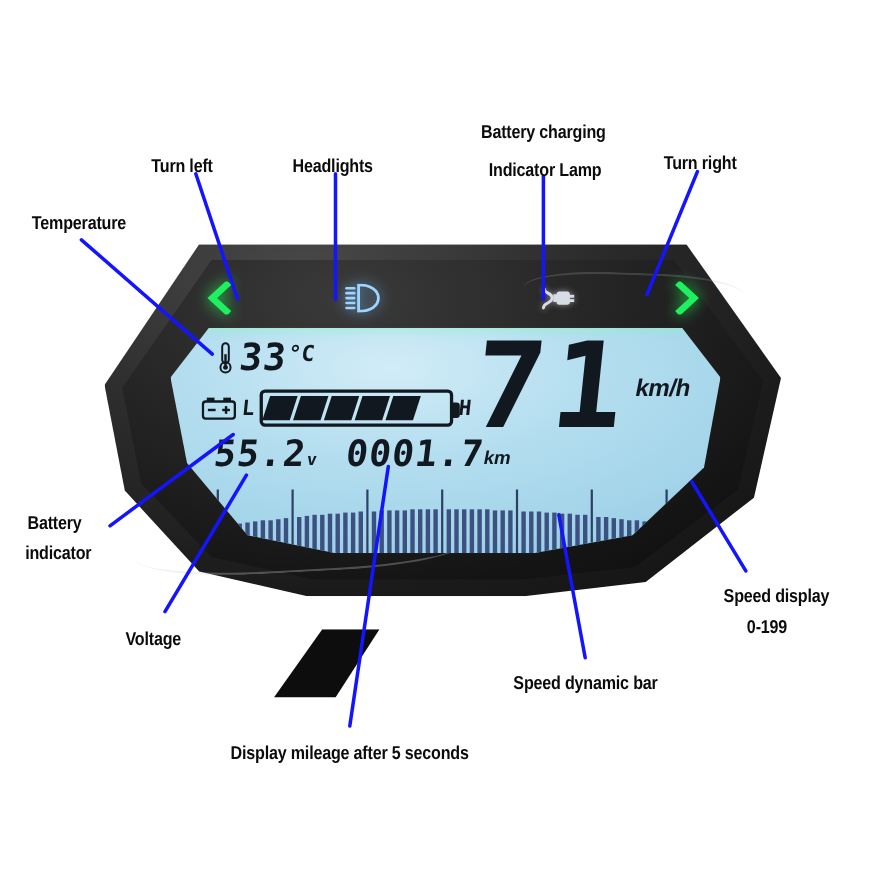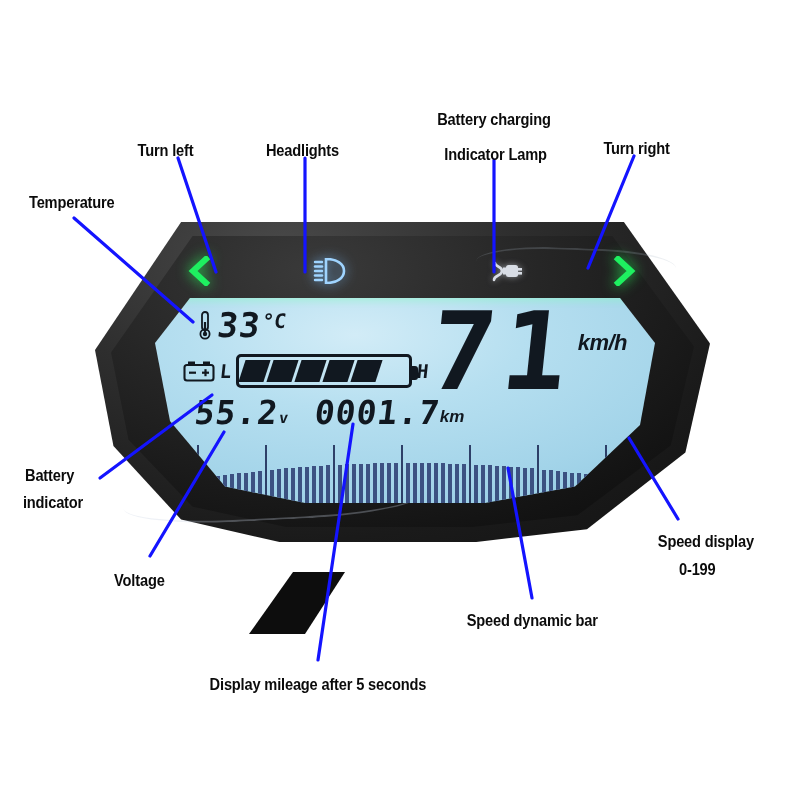--- a/index.html
+++ b/index.html
@@ -140,21 +140,21 @@
   }
 
   
   .speed-wrap{position:absolute;right:28px;top:6px;display:flex;align-items:flex-end;}
   .speed-val{
     font-family:"DejaVu Sans Mono", monospace;font-weight:bold;color:#111820;
     font-size:108px;line-height:96px;transform:skewX(-6deg);letter-spacing:6px;
   }
   .speed-unit{
     font-family:"Liberation Sans", sans-serif;font-weight:bold;font-style:italic;
-    color:#111820;font-size:22px;margin:0 0 44px 5px;letter-spacing:-0.5px;
+    color:#111820;font-size:22px;margin:0 0 34px 5px;letter-spacing:-0.5px;
   }
 
   
   .dynbar{
     position:absolute;left:0;bottom:0;width:100%;height:62px;
     display:flex;align-items:flex-end;justify-content:center;gap:3px;
     padding:0 6px;box-sizing:border-box;
   }
   .tick{width:4px;background:#2e3f73;opacity:.88;}
   .tick.major{height:58px;width:2px;background:#1d2a55;}

